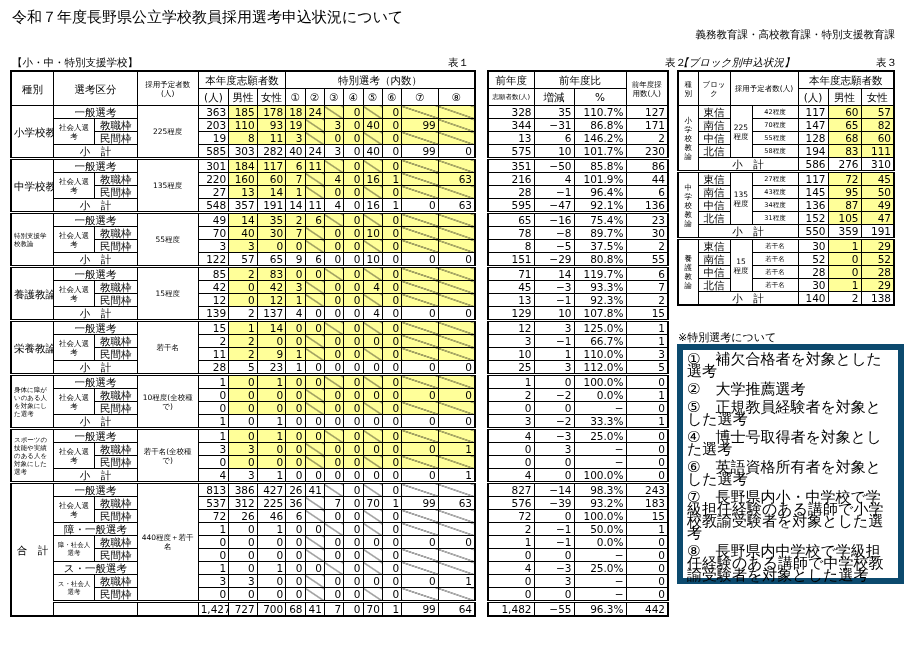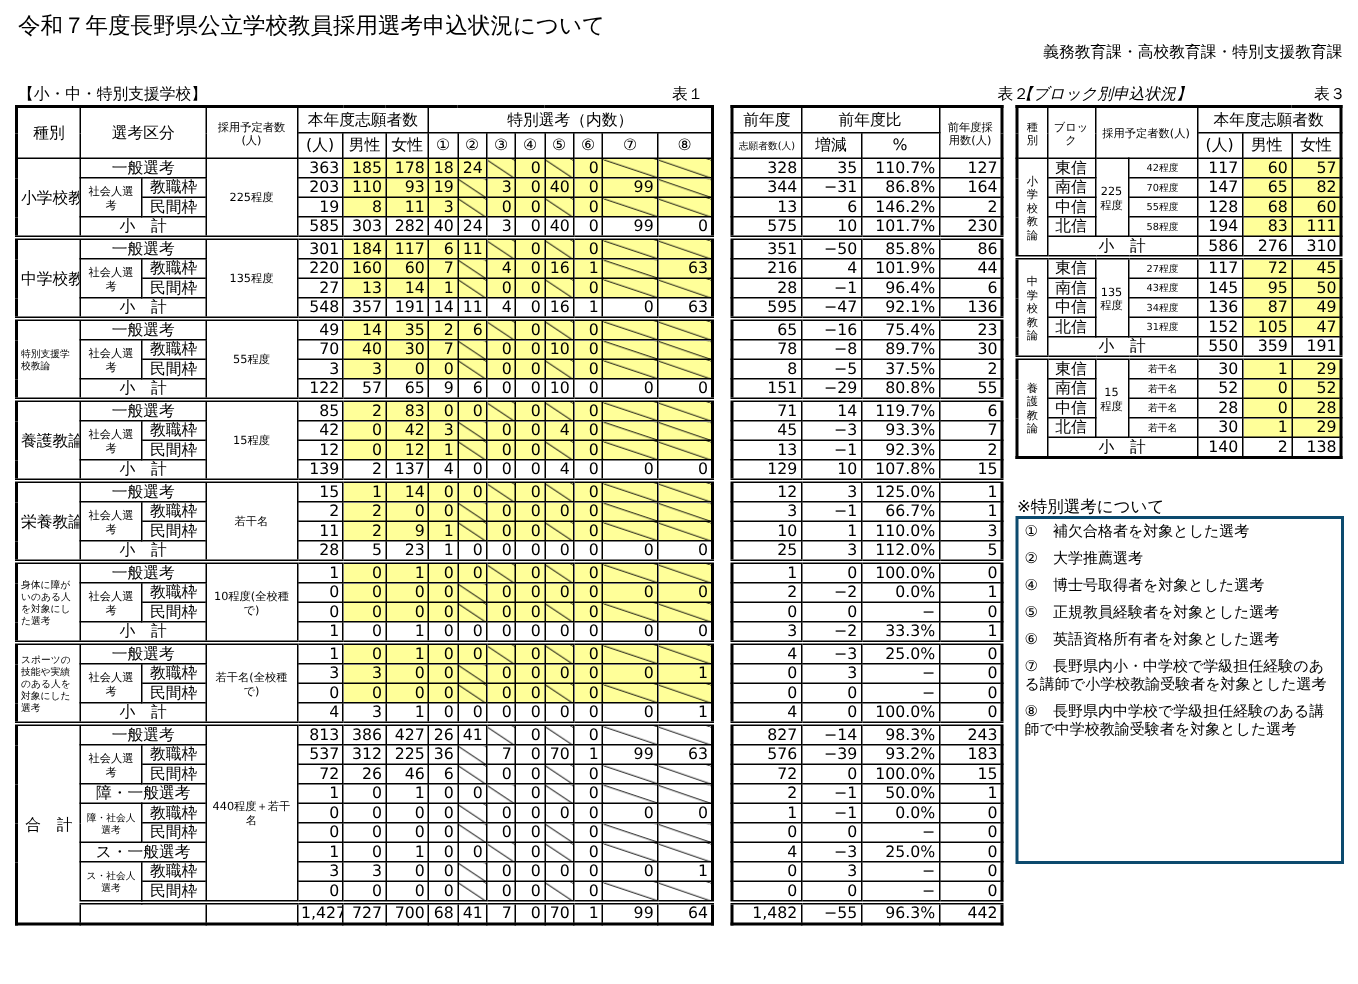--- a/index.html
+++ b/index.html
@@ -12,21 +12,21 @@
   .num{text-align:right;}
   .ctr{text-align:center;}
   .y{background:#ffff99;}
   .d{background-image:linear-gradient(to top right, transparent calc(50% - 0.6px), #000 50%, transparent calc(50% + 0.6px));}
   .dy{background:#ffff99 linear-gradient(to top right, transparent calc(50% - 0.6px), #000 50%, transparent calc(50% + 0.6px));}
   .grp-top td{border-top:3px double #000;}
   .outer{border:2px solid #000;}
   .small{font-size:7.5px;line-height:9px;white-space:normal;}
   .tiny{font-size:6.5px;line-height:8px;white-space:normal;}
   .hd th{height:16px;}
-  .notes{position:absolute;left:677px;top:344px;width:215px;height:228px;border:2px solid #0c4a6e;font-size:10px;}
+  .notes{position:absolute;left:677px;top:344px;width:215px;height:228px;border:6px solid #0c4a6e;font-size:15px;}
   .notes div{padding:3px 4px;line-height:12px;}
 </style>
 </head>
 <body>
 
 <div class="title">令和７年度長野県公立学校教員採用選考申込状況について</div>
 <div class="dept">義務教育課・高校教育課・特別支援教育課</div>
 <div class="cap" style="left:12px;top:56px;">【小・中・特別支援学校】</div>
 <div class="cap" style="left:448px;top:56px;">表１</div>
 <div class="cap" style="left:645px;top:56px;margin-left:20px;">表２</div>
@@ -659,21 +659,21 @@
       <tr>
         <td class="num">328</td>
         <td class="num">35</td>
         <td class="num">110.7%</td>
         <td class="num">127</td>
       </tr>
       <tr>
         <td class="num">344</td>
         <td class="num">−31</td>
         <td class="num">86.8%</td>
-        <td class="num">164</td>
+        <td class="num">171</td>
       </tr>
       <tr>
         <td class="num">13</td>
         <td class="num">6</td>
         <td class="num">146.2%</td>
         <td class="num">2</td>
       </tr>
       <tr>
         <td class="num">575</td>
         <td class="num">10</td>
@@ -1019,18 +1019,18 @@
         <td class="num">2</td>
         <td class="num">138</td>
       </tr>
     </tbody>
 </table>
 
 <div class="cap" style="left:678px;top:330px;font-size:11px;">※特別選考について</div>
 <div class="notes" id="notes">
     <div>①　補欠合格者を対象とした選考</div>
     <div>②　大学推薦選考</div>
+    <div>⑤　正規教員経験者を対象とした選考</div>
     <div>④　博士号取得者を対象とした選考</div>
-    <div>⑤　正規教員経験者を対象とした選考</div>
     <div>⑥　英語資格所有者を対象とした選考</div>
     <div>⑦　長野県内小・中学校で学級担任経験のある講師で小学校教諭受験者を対象とした選考</div>
     <div>⑧　長野県内中学校で学級担任経験のある講師で中学校教諭受験者を対象とした選考</div>
   </div>
 
 </body></html>

